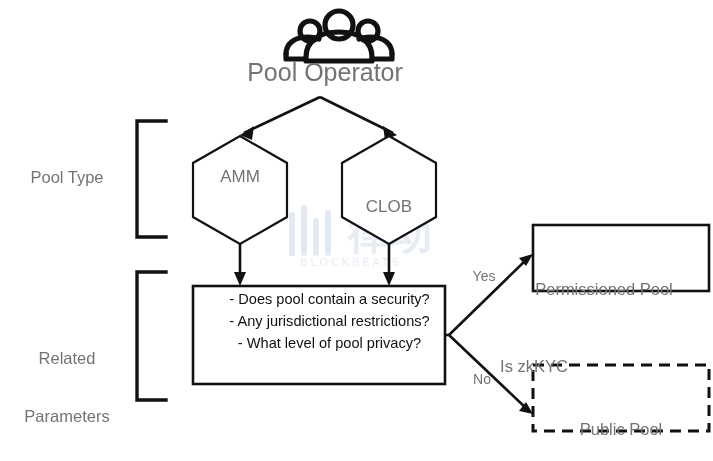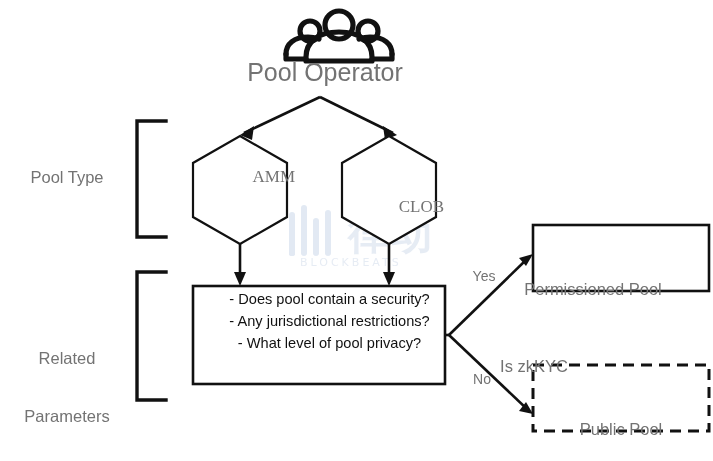--- a/index.html
+++ b/index.html
@@ -85,22 +85,21 @@
   .side-label {
     font-size: 16.5px;
     text-align: center;
     width: 130px;
     left: 2px;
   }
   #side-label-pool-type { top: 168px; }
   #side-label-related-params { top: 310px; }
   .node-label {
     font-size: 17px;
-    text-align: right;
-    font-family: Liberation Serif, serif;
+    text-align: center;
   }
   #title-pool-operator {
     font-size: 25px;
     text-align: center;
     width: 260px;
     left: 195px;
     top: 58px;
   }
   #hex-label-amm {
     width: 110px;
@@ -138,21 +137,21 @@
     top: 313px;
     line-height: 1.3;
   }
   .outcome-label {
     font-size: 16.5px;
     text-align: center;
     line-height: 1.35;
   }
   #outcome-label-permissioned {
     width: 176px;
-    left: 505px;
+    left: 516px;
     top: 233px;
   }
   #outcome-label-public {
     width: 176px;
     left: 533px;
     top: 373px;
   }
 </style>
 </head>
 <body>

